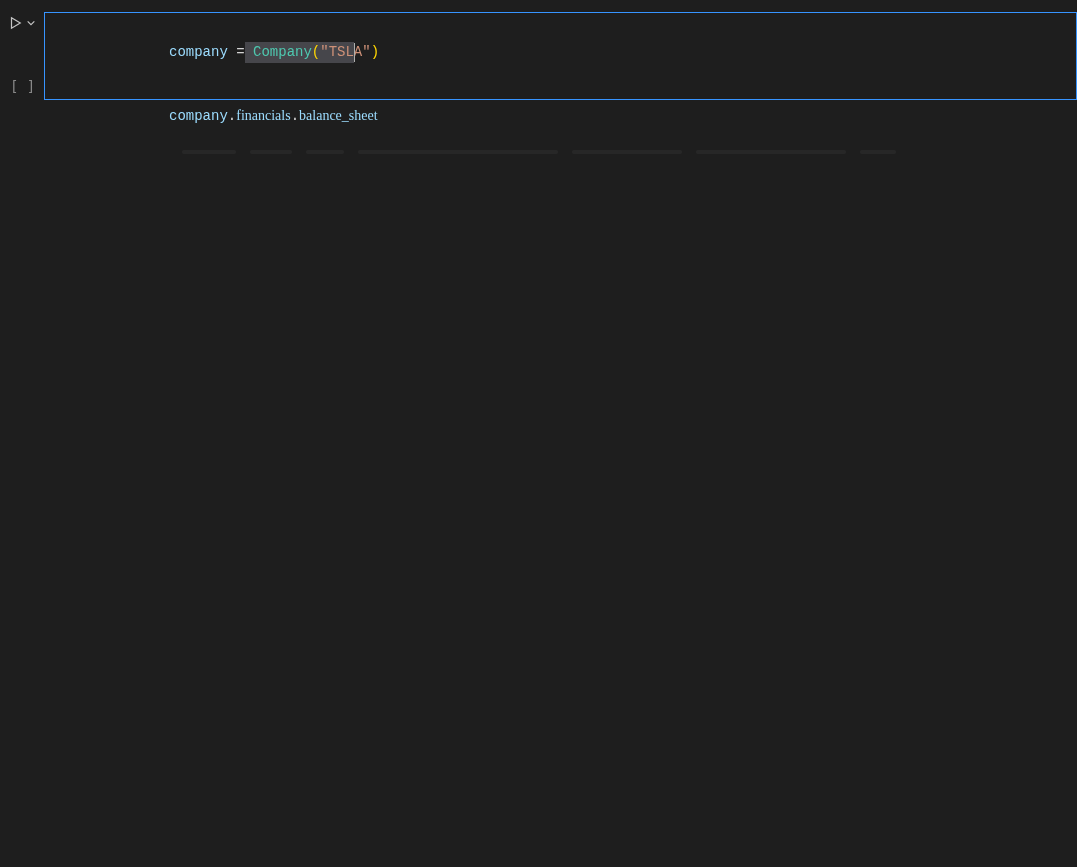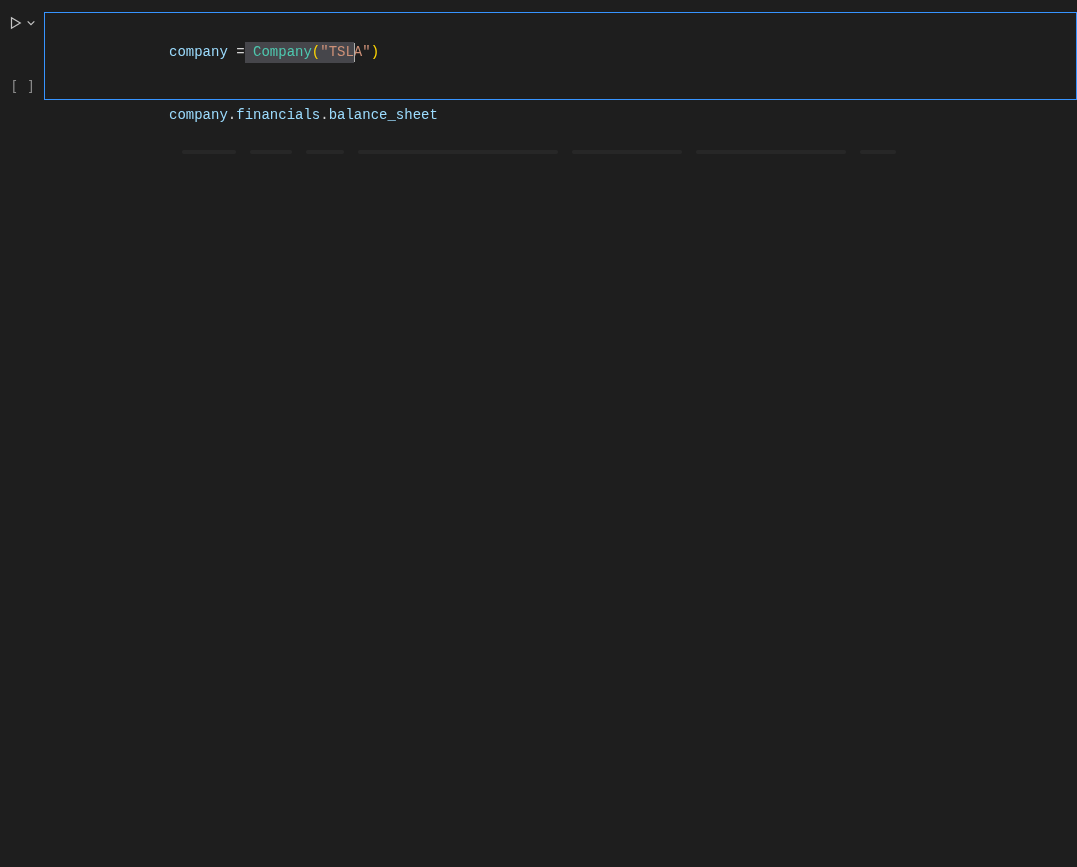--- a/index.html
+++ b/index.html
@@ -64,21 +64,21 @@
     white-space: pre;
     position: relative;
     font-variant-ligatures: none;
   }
   .tok-var   { color: #9cdcfe; }
   .tok-op    { color: #d4d4d4; }
   .tok-cls   { color: #4ec9b0; }
   .tok-paren { color: #ffd602; }
   .tok-str   { color: #ce9178; }
   .tok-punc  { color: #d4d4d4; }
-  .tok-prop  { color: #9cdcfe; }
+  .tok-prop  { color: #9cdcfe; font-family: Liberation Serif, serif; }
   .selection {
     position: absolute;
     background: rgba(120,120,130,0.45);
     height: 21px;
     top: 0;
     z-index: 0;
   }
   .code-line .tok { position: relative; z-index: 1; }
   .cursor {
     position: absolute;

